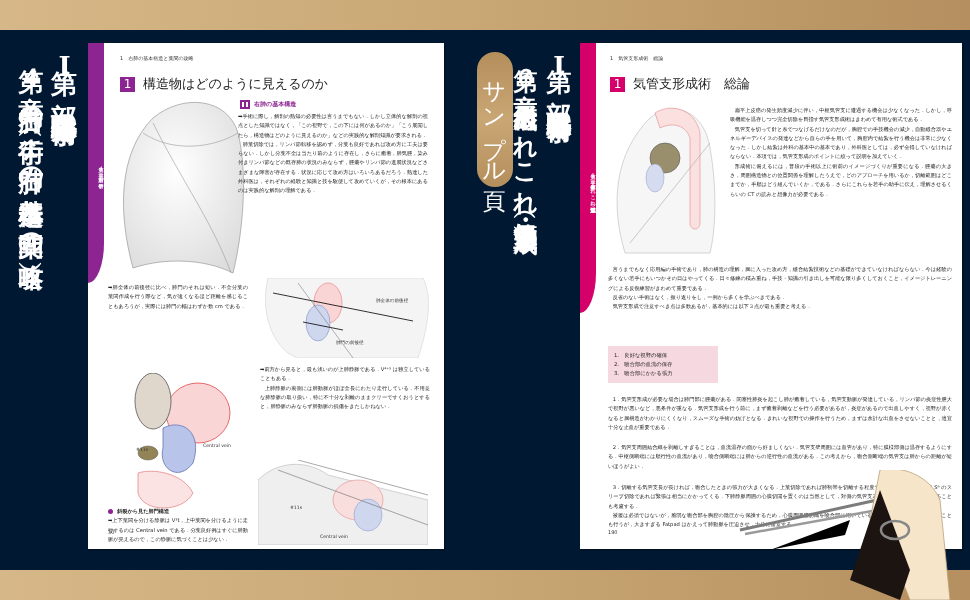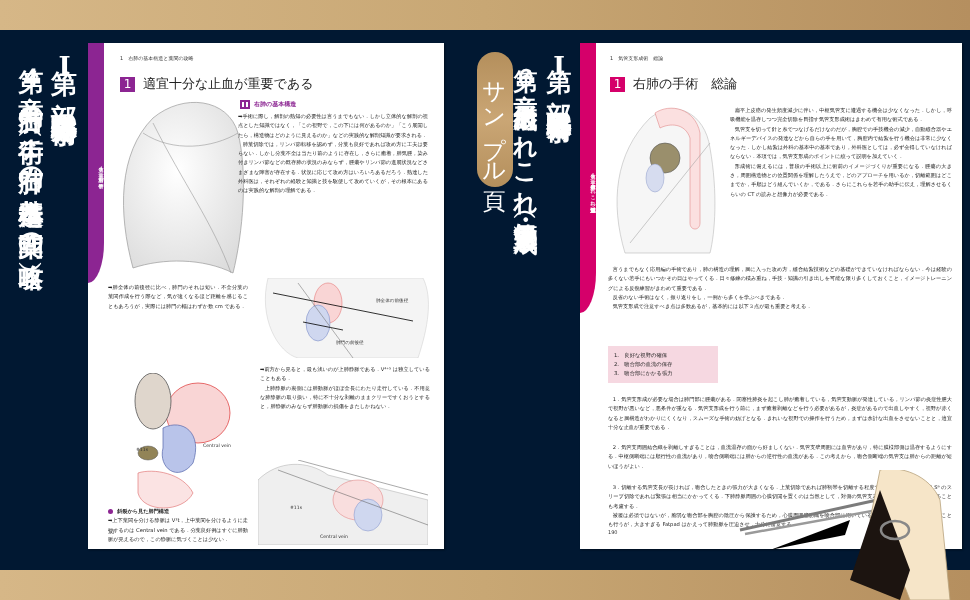--- a/index.html
+++ b/index.html
@@ -98,21 +98,21 @@
 <div class="gold-band gold-bottom"></div>
 
 <div class="vtitle vtitle-serif" style="left:50px; top:50px; font-size:26px;">第Ⅰ部 呼吸器外科手術</div>
 <div class="vtitle vtitle-sans" style="left:17px; top:50px; font-size:25px; height:470px;">第４章 右肺の手術（１右肺の基本構造と葉間の攻略）</div>
 
 <div class="page page-left">
   <div class="side-tab tab-purple">第４章　右肺の手術</div>
   <div class="running-head" style="left:32px;">1　右肺の基本構造と葉間の攻略</div>
   <div class="section-head" style="left:32px;">
     <div class="section-num" style="background:#8c2592;">1</div>
-    <div class="section-title">適宜十分な止血が重要である</div>
+    <div class="section-title">構造物はどのように見えるのか</div>
   </div>
 
   <svg style="left:25px; top:50px;" width="140" height="185" viewBox="0 0 140 185">
     <defs>
       <radialGradient id="lg1" cx="45%" cy="40%" r="70%">
         <stop offset="0%" stop-color="#ffffff"></stop>
         <stop offset="100%" stop-color="#dcdcdc"></stop>
       </radialGradient>
     </defs>
     <path d="M20,175 C5,120 5,60 40,25 C70,0 115,5 125,40 C135,80 130,140 120,180 C90,165 50,165 20,175 Z" fill="url(#lg1)" stroke="#999" stroke-width="0.7"></path>
@@ -179,21 +179,21 @@
 
 <div class="sample-badge">サンプル頁</div>
 <div class="vtitle vtitle-serif" style="left:545px; top:50px; font-size:25px;">第Ⅰ部 呼吸器外科手術</div>
 <div class="vtitle vtitle-sans" style="left:512px; top:50px; font-size:24px; height:420px;">第６章 形成術あれこれ（気管支・血管形成）</div>
 
 <div class="page page-right">
   <div class="side-tab tab-magenta">第６章　形成術あれこれ（気管支・血管形成）</div>
   <div class="running-head" style="left:30px;">1　気管支形成術　総論</div>
   <div class="section-head" style="left:30px;">
     <div class="section-num" style="background:#d5006a;">1</div>
-    <div class="section-title">右肺の手術　総論</div>
+    <div class="section-title">気管支形成術　総論</div>
   </div>
 
   <svg style="left:30px; top:60px;" width="110" height="155" viewBox="0 0 110 155">
     <path d="M15,150 C0,100 5,50 40,15 C65,-5 95,10 100,45 C108,90 105,130 100,150 Z" fill="#f6f6f6" stroke="#bbb" stroke-width="0.6"></path>
     <path d="M45,10 C60,0 85,5 90,30 L90,120 C90,128 80,128 80,120 L80,35 C75,20 60,20 50,25 Z" fill="#fbe0e0" stroke="#e08a8a" stroke-width="0.6"></path>
     <circle cx="55" cy="55" r="15" fill="#9a8f6c" stroke="#555" stroke-width="0.6"></circle>
     <ellipse cx="45" cy="75" rx="9" ry="14" fill="#d6dcef" stroke="#8d9ac9" stroke-width="0.5"></ellipse>
     <line x1="20" y1="140" x2="100" y2="40" stroke="#999" stroke-width="0.5"></line>
   </svg>
 

